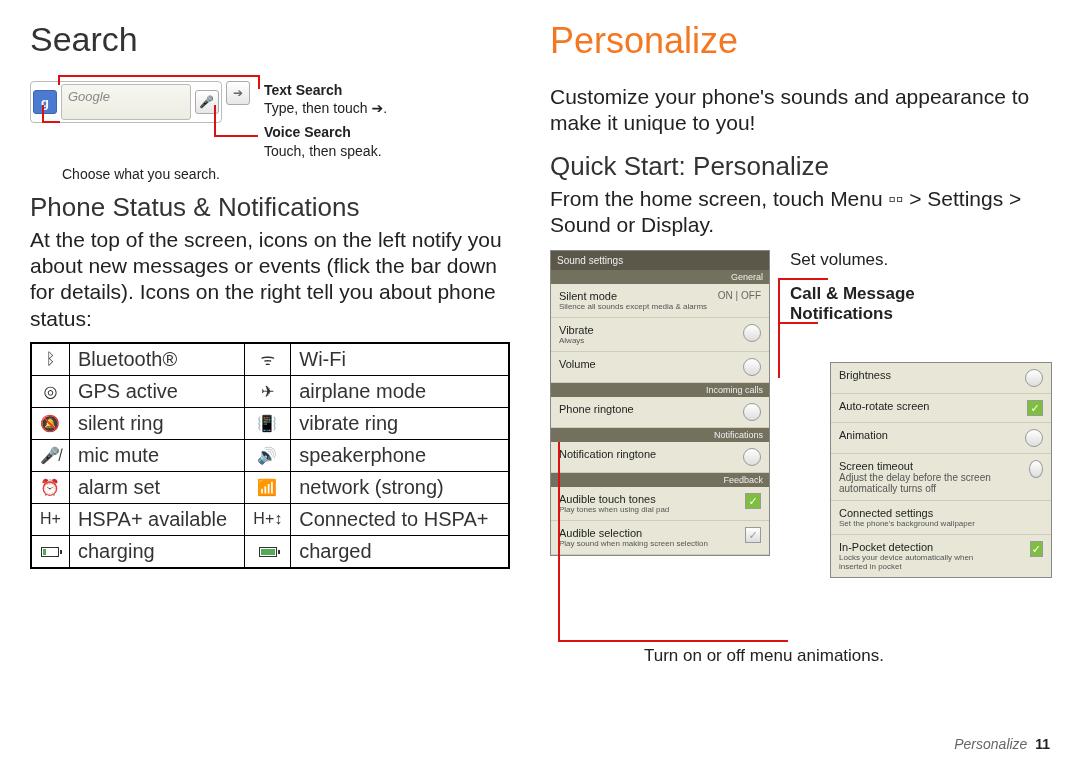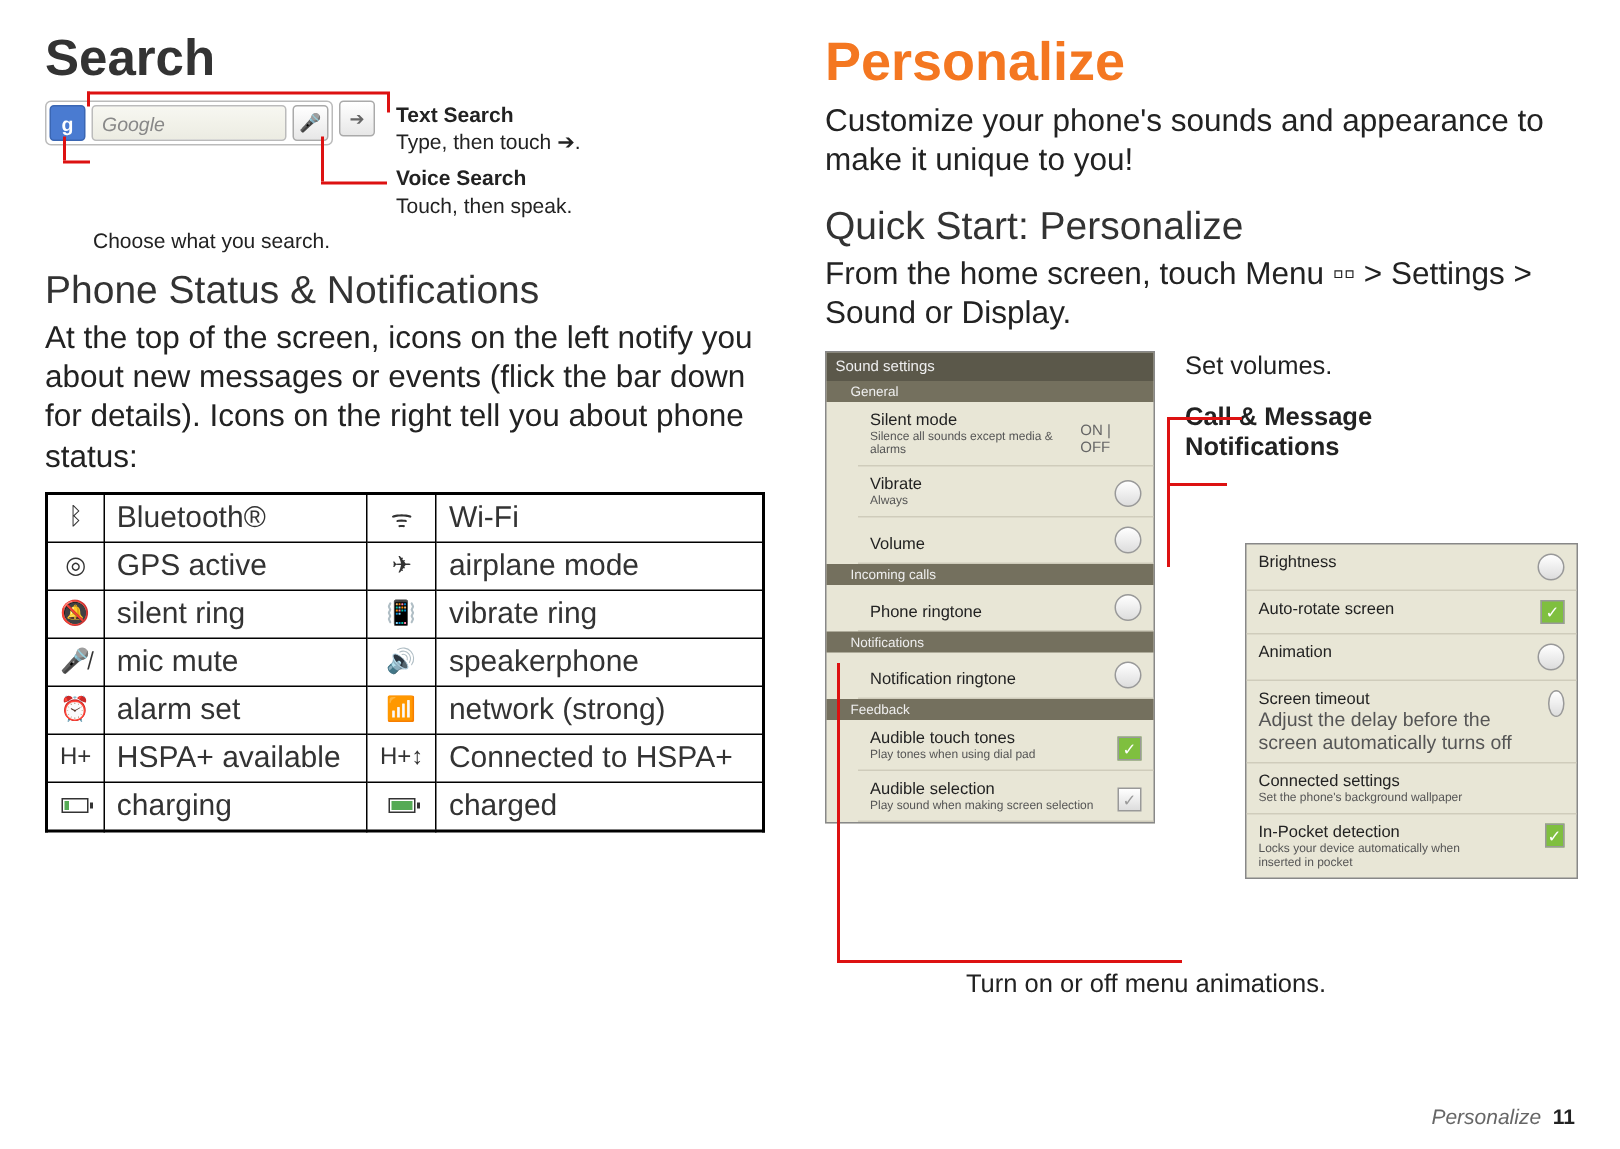--- a/index.html
+++ b/index.html
@@ -13,23 +13,23 @@
     display: flex;
   }
   .col {
     width: 50%;
     padding: 20px 30px 20px 30px;
     position: relative;
   }
   .col-right { padding-left: 10px; }
   h1 {
     font-size: 34px;
-    font-weight: 700;
+    font-weight: 400;
     color: #333;
-    margin-bottom: 6px;
+    margin-bottom: 22px;
   }
   h1.orange { color: #f47721; font-size: 36px; }
   h2 {
     font-size: 26px;
     font-weight: 400;
     color: #333;
     margin-top: 10px;
     margin-bottom: 4px;
   }
   p.body {
@@ -50,21 +50,21 @@
   .g-btn {
     width: 24px; height: 24px;
     border: 1px solid #aaa;
     border-radius: 3px;
     background: linear-gradient(#fff,#eee);
     display: inline-flex; align-items: center; justify-content: center;
     font-size: 13px; font-weight: bold;
   }
   .g-btn.color { background: #4a7bd1; color: #fff; border-color: #3a66b3; }
   .search-box {
-    width: 130px; height: 24px;
+    width: 130px; height: 36px;
     border: 1px solid #bbb;
     border-radius: 3px;
     background: linear-gradient(#f7f7f1,#ecece2);
     font-size: 13px;
     color: #888;
     padding: 0 6px;
     line-height: 24px;
     font-style: italic;
   }
   .mic-btn, .arrow-btn {
@@ -117,30 +117,30 @@
   }
   .phone-panel .hdr {
     background: #5b584a;
     color: #eee;
     padding: 4px 6px;
     font-size: 10px;
   }
   .phone-panel .sec {
     background: #74705e;
     color: #eee;
-    padding: 2px 16px;
+    padding: 2px 6px;
     font-size: 9px;
+    text-align: right;
   }
   .phone-panel .row {
     padding: 6px 8px;
     border-bottom: 1px solid #cfccbb;
     display: flex;
     justify-content: space-between;
-    align-items: flex-end;
-    margin-left: 21px;
+    align-items: flex-start;
   }
   .phone-panel .row .sub {
     display: block;
     font-size: 8px;
     color: #555;
   }
   .ctl {
     width: 18px; height: 18px;
     border: 1px solid #999;
     border-radius: 50%;
@@ -332,21 +332,21 @@
     </div>
     <div class="row" style="padding:6px 8px;border-bottom:1px solid #cfccbb;display:flex;justify-content:space-between;">
       <span>Auto-rotate screen</span>
         <span class="chk">✓</span>
     </div>
     <div class="row" style="padding:6px 8px;border-bottom:1px solid #cfccbb;display:flex;justify-content:space-between;gap:40px;">
       <span>Animation</span>
         <span class="ctl"></span>
     </div>
     <div class="row" style="padding:6px 8px;border-bottom:1px solid #cfccbb;display:flex;justify-content:space-between;">
-      <span><span>Screen timeout</span><span class="sub" style="display:block;font-size:13px;color:#555;">Adjust the delay before the screen automatically turns off</span></span>
+      <span><span>Screen timeout</span><span class="sub" style="display:block;font-size:10px;color:#555;">Adjust the delay before the screen automatically turns off</span></span>
       <span class="ctl"></span>
     </div>
     <div class="row" style="padding:6px 8px;border-bottom:1px solid #cfccbb;display:flex;justify-content:space-between;">
       <span><span>Connected settings</span><span class="sub" style="display:block;font-size:8px;color:#555;">Set the phone's background wallpaper</span></span>
     </div>
     <div class="row" style="padding:6px 8px;display:flex;justify-content:space-between;gap:28px;">
       <span><span>In-Pocket detection</span><span class="sub" style="display:block;font-size:8px;color:#555;">Locks your device automatically when inserted in pocket</span></span>
       <span class="chk">✓</span>
     </div>
   </div>

